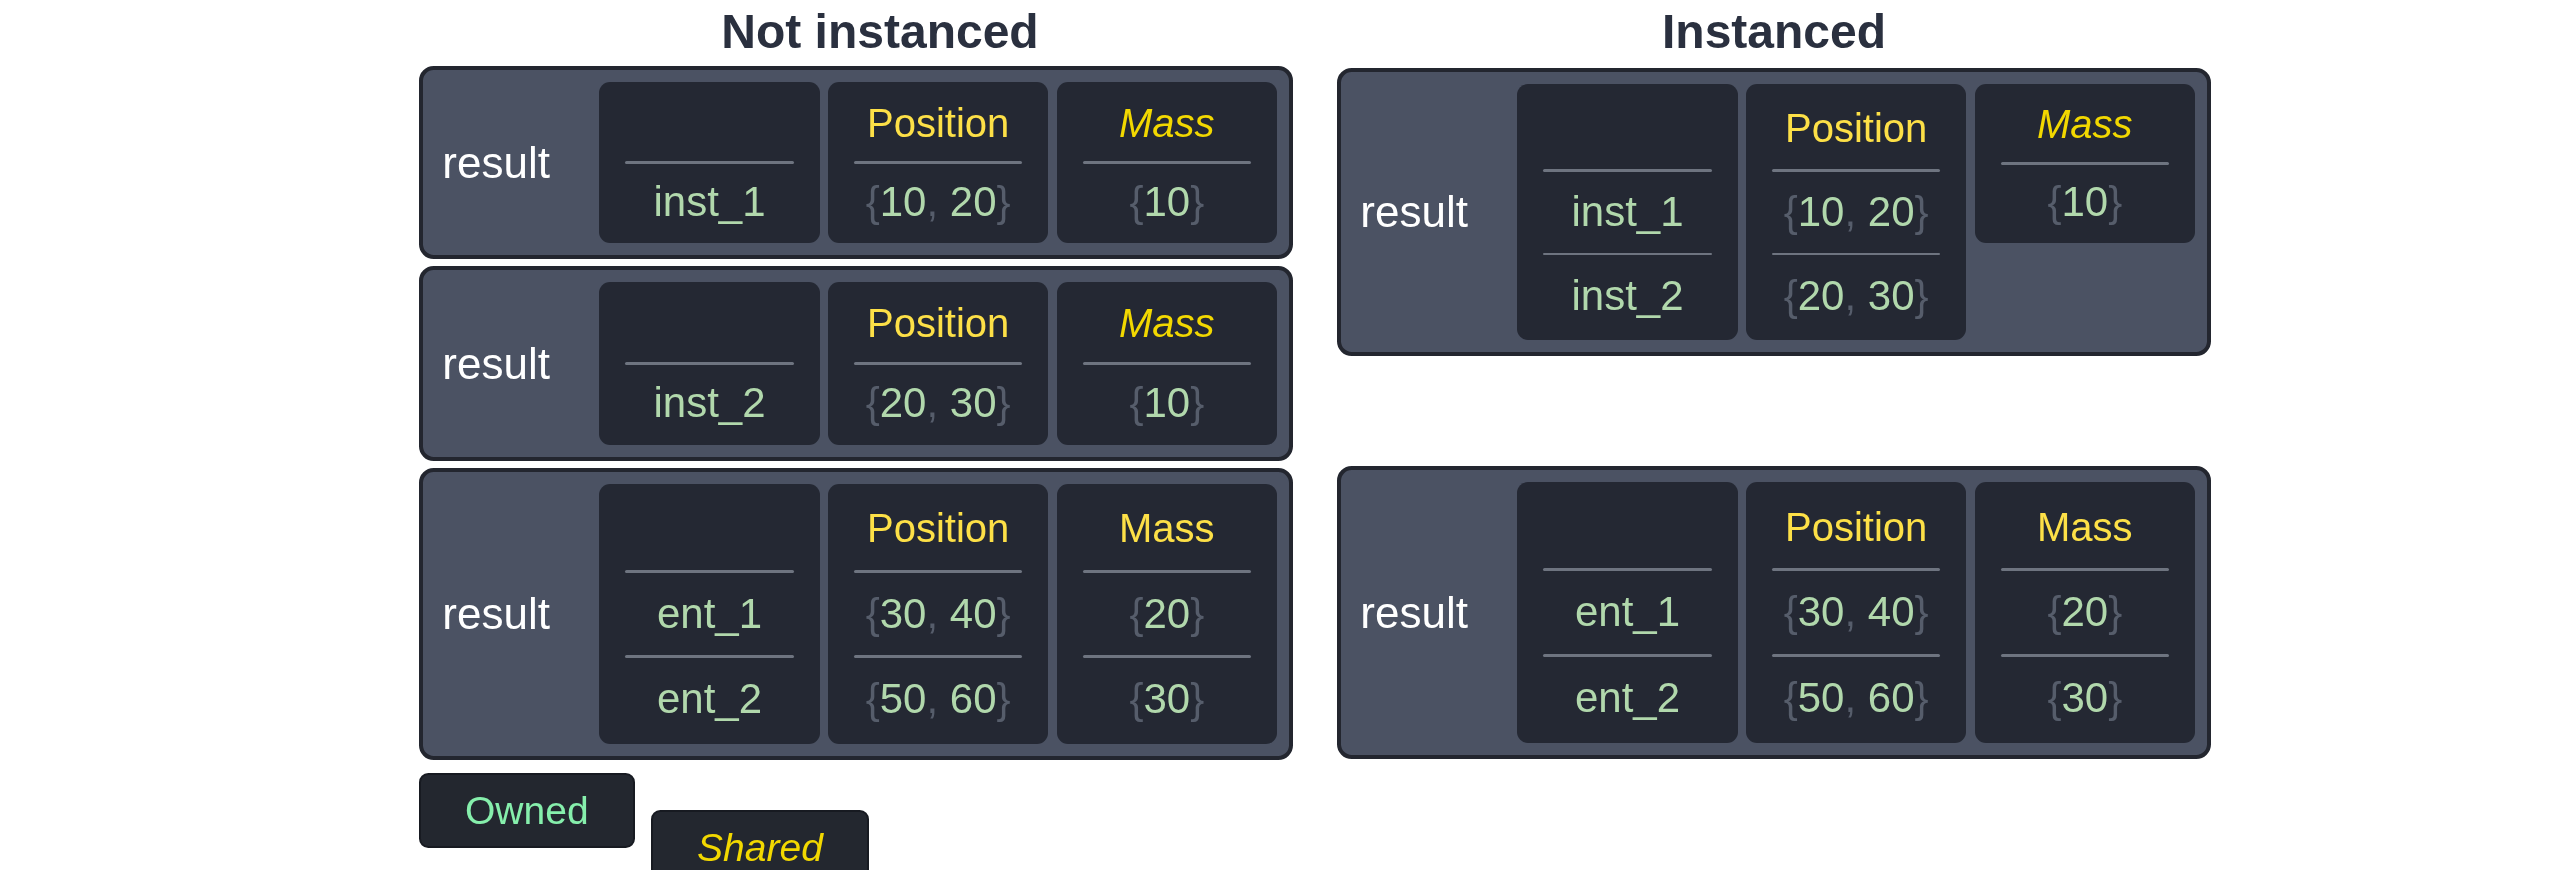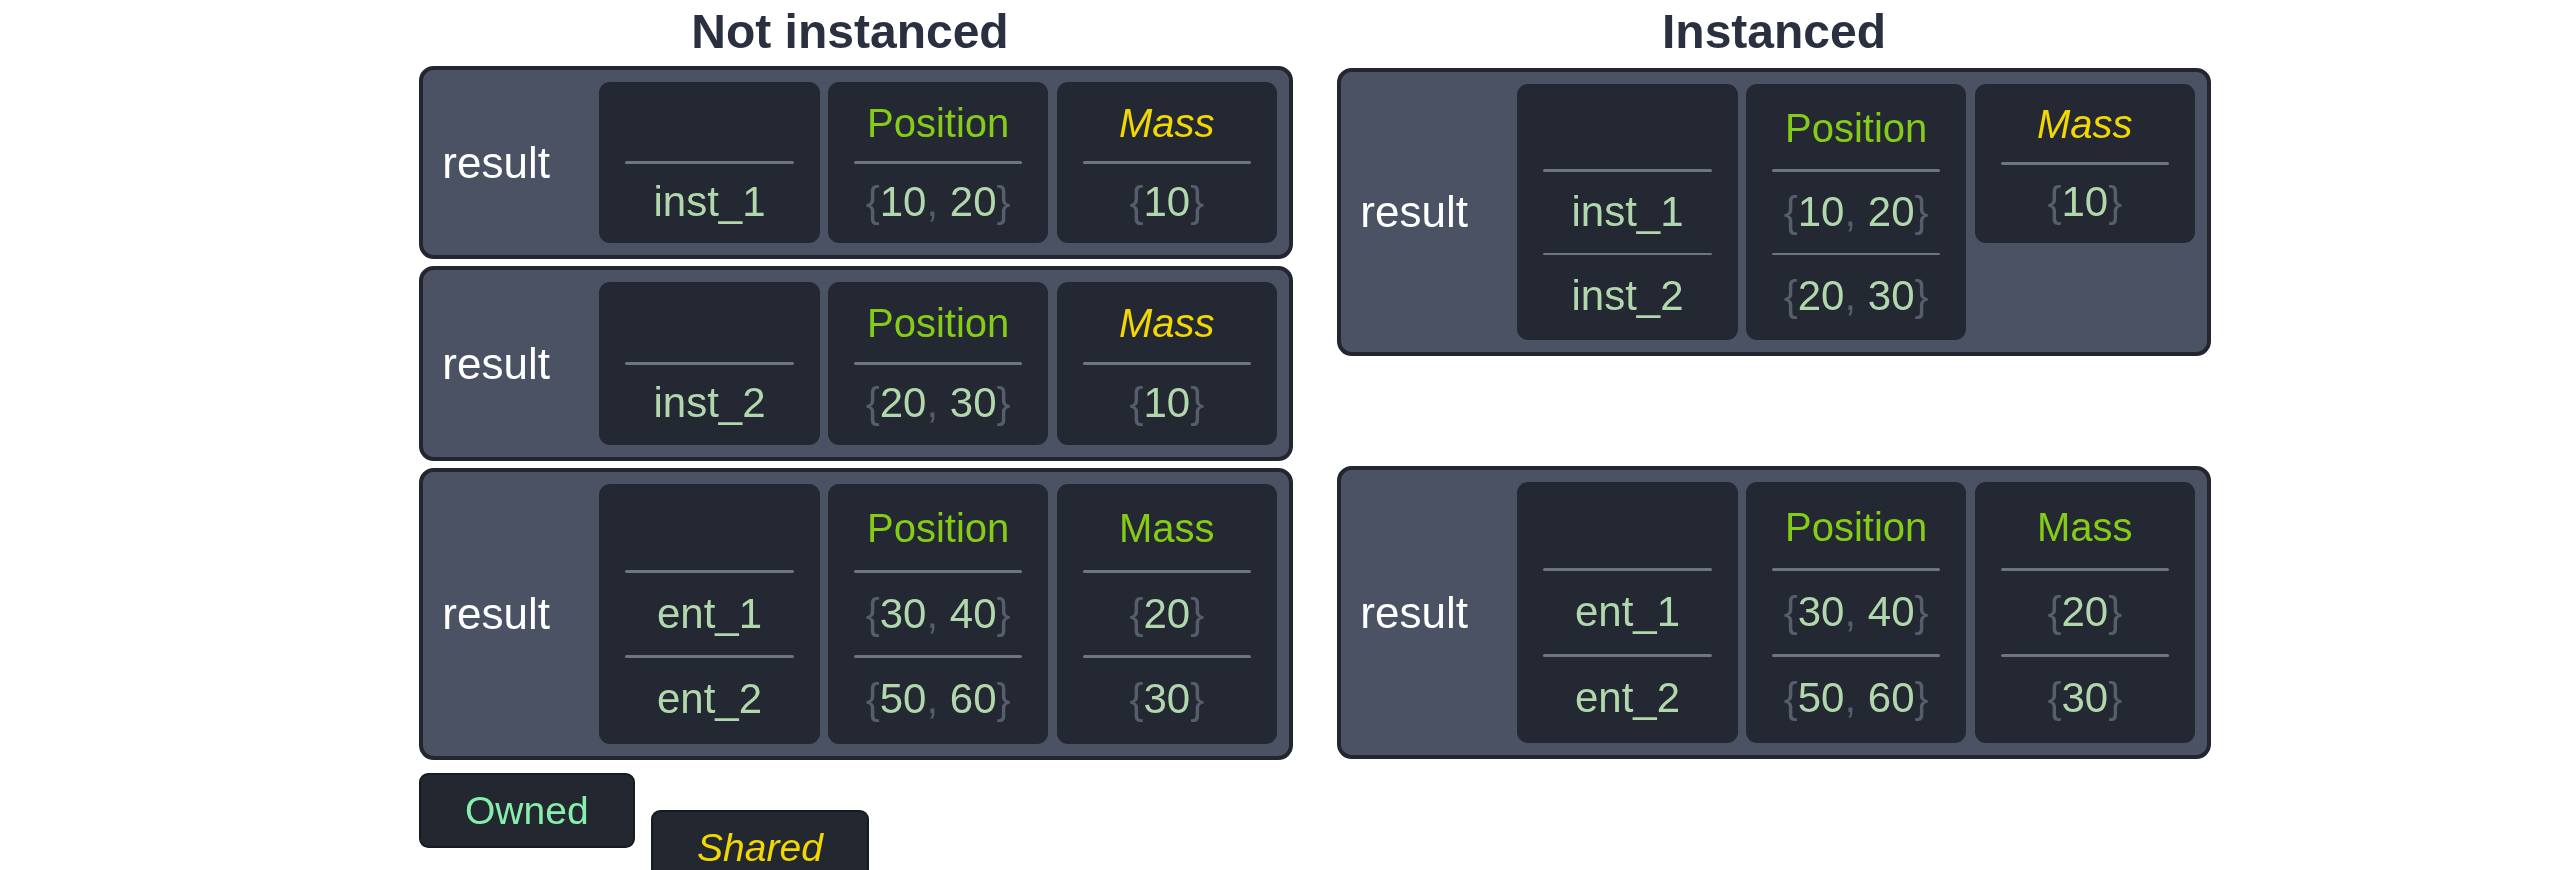--- a/index.html
+++ b/index.html
@@ -26,21 +26,21 @@
   }
   .cellcol { flex:1; display:flex; min-width:0; }
   .cell {
     background:#242833; border-radius:11px; flex:1;
     display:flex; flex-direction:column; box-sizing:border-box;
     padding:3.7px 0; min-width:0;
   }
   .cell.short { flex:none; width:100%; height:62%; }
   .hdr {
     flex:1; display:flex; align-items:center; justify-content:center;
-    font-size:40px; color:#84cc16;
+    font-size:40px; color:#fde047;
   }
   .hdr.shared { color:#f2d800; font-style:italic; }
   .sep { flex:none; height:2.8px; background:#6e7480; margin:0 26px; border-radius:1.8px; }
   .val {
     flex:1; display:flex; align-items:center; justify-content:center;
     font-size:42px; color:#b1d8ac; white-space:pre;
   }
   .brace { color:#565d6b; }
   .num { color:#b1d8ac;text-align:center; }
 
@@ -52,21 +52,21 @@
     padding:0 44px; font-size:39px;
   }
   .chip.owned  { color:#86efac; }
   .chip.shared { color:#f2d800; font-style:italic;margin-top:37px; }
 </style>
 </head>
 <body>
 
 <div class="stage">
 
-  <div class="col-title" style="left:413px;">Not instanced</div>
+  <div class="col-title" style="left:443px;">Not instanced</div>
   <div class="col-title" style="left:1337px;">Instanced</div>
 
   <div class="box" style="left:419px; top:66px; height:193px;">
     <div class="result">result</div>
     <div class="cellcol">
       <div class="cell">
         <div class="hdr"></div>
         <div class="sep"></div>
         <div class="val">inst_1</div>
       </div>

